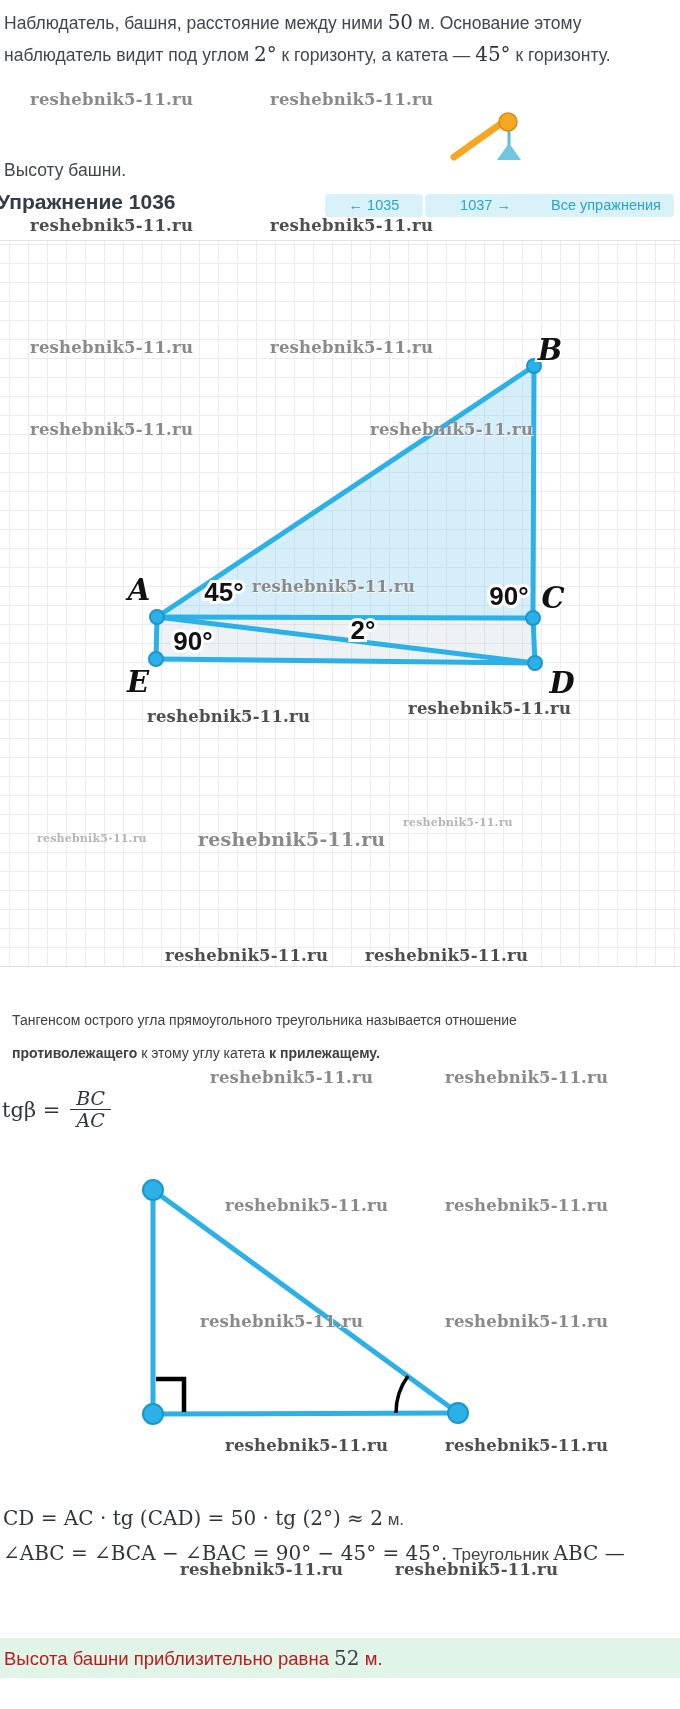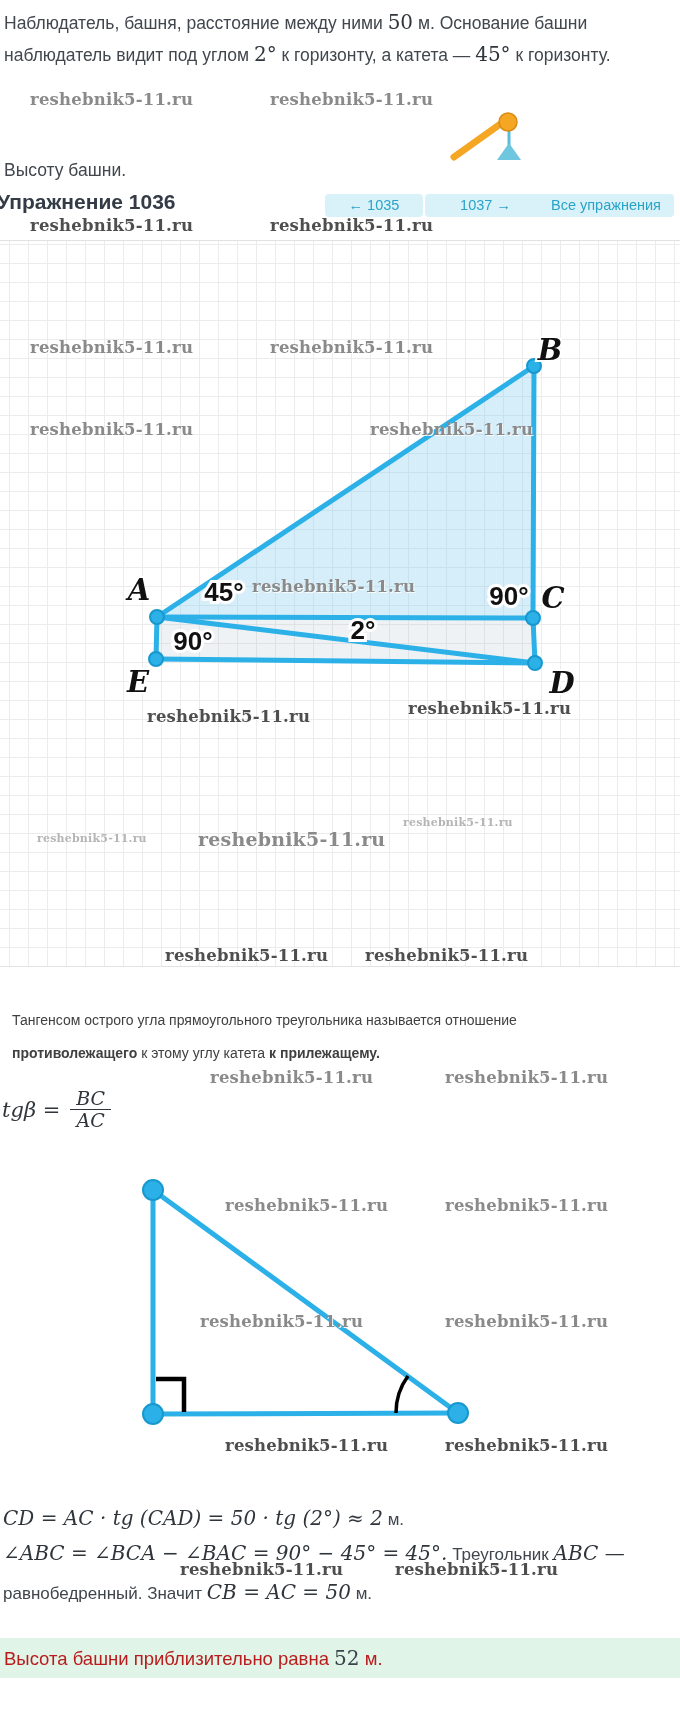--- a/index.html
+++ b/index.html
@@ -24,39 +24,39 @@
                           linear-gradient(to bottom,#ececec 1px,transparent 1px);
          background-size:19px 19px;background-position:9px 3px;
          border-top:1px solid #e2e2e2;border-bottom:1px solid #e2e2e2;z-index:1;}
   svg text.alabel{font-family:"Liberation Sans",sans-serif;font-weight:bold;font-size:26px;
                   fill:#111;stroke:#fff;stroke-width:6px;paint-order:stroke;text-anchor:middle;}
   svg text.vlabel{font-family:"DejaVu Serif",serif;font-style:italic;font-weight:bold;
                   font-size:29px;fill:#111;stroke:#fff;stroke-width:4px;paint-order:stroke;
                   text-anchor:middle;}
   .theory-line{position:absolute;left:12px;font-size:14px;color:#404040;white-space:nowrap;}
   .b{font-weight:bold;}
-  .math{font-family:"DejaVu Serif",serif;font-style:italic;font-size:20px;color:#2f353b;}
+  .math{font-family:"DejaVu Serif",serif;font-size:20px;color:#2f353b;}
   .utext{font-family:"Liberation Sans",sans-serif;font-size:17px;color:#3f454d;}
   .sol-line{position:absolute;left:3px;white-space:nowrap;}
   .frac{display:inline-block;vertical-align:middle;text-align:center;margin-left:10px;}
   .frac .fnum,.frac .fden{display:block;font-family:"DejaVu Serif",serif;font-style:italic;
         font-size:19px;color:#2f353b;padding:0 6px;line-height:21px;}
   .frac .fbar{display:block;height:0;border-top:1.5px solid #2f353b;}
   .answer-bar{position:absolute;left:0;top:1638px;width:680px;height:40px;background:#e0f4e8;
               line-height:40px;white-space:nowrap;z-index:2;}
   .answer-bar .at{font-size:18.5px;color:#b91c1c;padding-left:4px;}
   .answer-bar .av{font-family:"DejaVu Serif",serif;font-size:20px;color:#3a4349;}
 </style>
 </head>
 <body>
 
 <div class="page">
 
   <div class="abs ptext" style="left:4px;top:10px;">
-    <span>Наблюдатель, башня, расстояние между ними </span><span class="snum">50</span><span> м. Основание башни</span>
+    <span>Наблюдатель, башня, расстояние между ними </span><span class="snum">50</span><span> м. Основание этому</span>
   </div>
   <div class="abs ptext" style="left:4px;top:42px;">
     <span>наблюдатель видит под углом </span><span class="snum">2°</span><span> к горизонту, а катета — </span><span class="snum">45°</span><span> к горизонту.</span>
   </div>
 
   <span class="wm" style="left:30px;top:90px;">reshebnik5-11.ru</span>
   <span class="wm" style="left:270px;top:90px;">reshebnik5-11.ru</span>
 
   <svg class="abs" style="left:445px;top:98px;" width="85" height="68" viewBox="0 0 85 68">
     <line x1="64" y1="33" x2="64" y2="57" stroke="#59bcd9" stroke-width="3"></line>
@@ -160,21 +160,18 @@
   </svg>
 
   <div class="sol-line" style="top:1506px;">
     <span class="math">CD = AC · tg (CAD) = 50 · tg (2°) ≈ 2</span><span class="utext"> м.</span>
   </div>
   <div class="sol-line" style="top:1541px;">
     <span class="math">∠ABC = ∠BCA − ∠BAC = 90° − 45° = 45°.</span><span class="utext"> Треугольник </span><span class="math">ABC —</span>
   </div>
   <span class="wm dark" style="left:180px;top:1560px;">reshebnik5-11.ru</span>
   <span class="wm dark" style="left:395px;top:1560px;">reshebnik5-11.ru</span>
-  <div class="sol-line" style="top:1580px;">
-    <span class="utext">равнобедренный. Значит </span><span class="math">CB = AC = 50</span><span class="utext"> м.</span>
-  </div>
 
   <div class="answer-bar">
     <span class="at">Высота башни приблизительно равна </span><span class="av">52</span><span class="at" style="padding-left:0;"> м.</span>
   </div>
 
 </div>
 
 </body></html>

